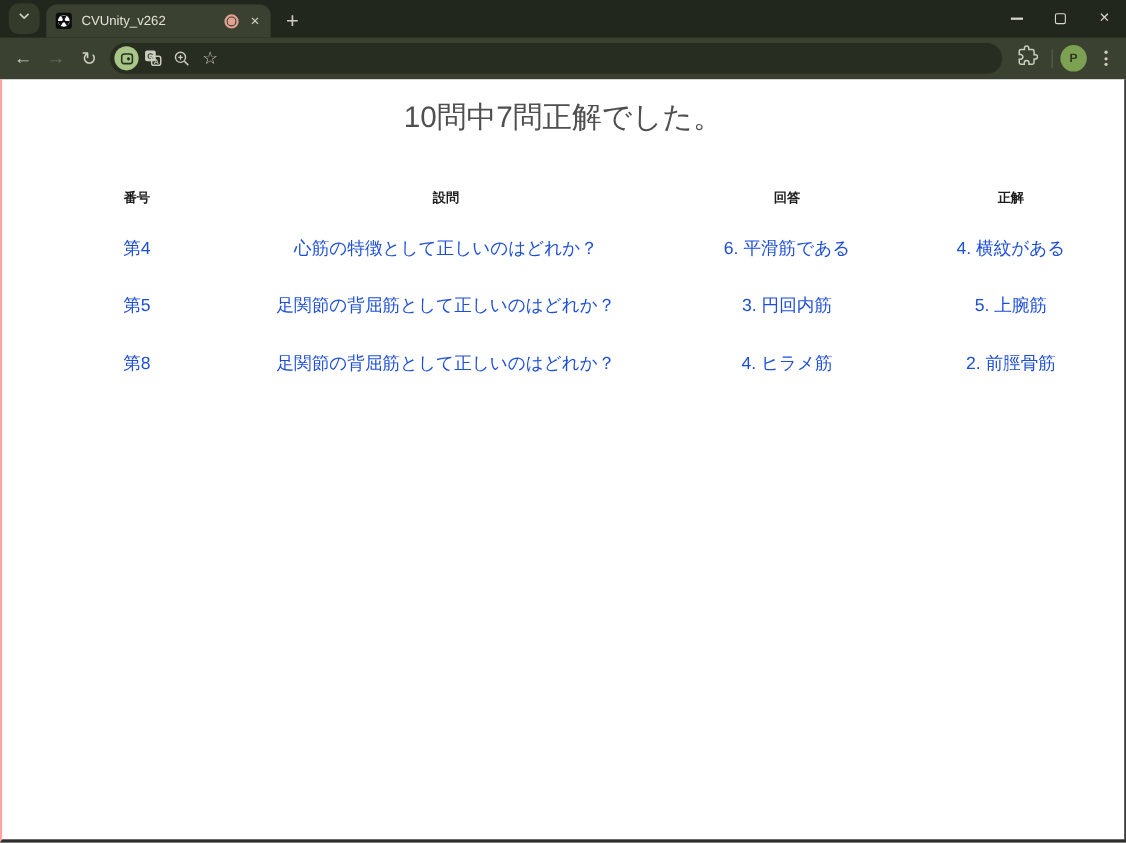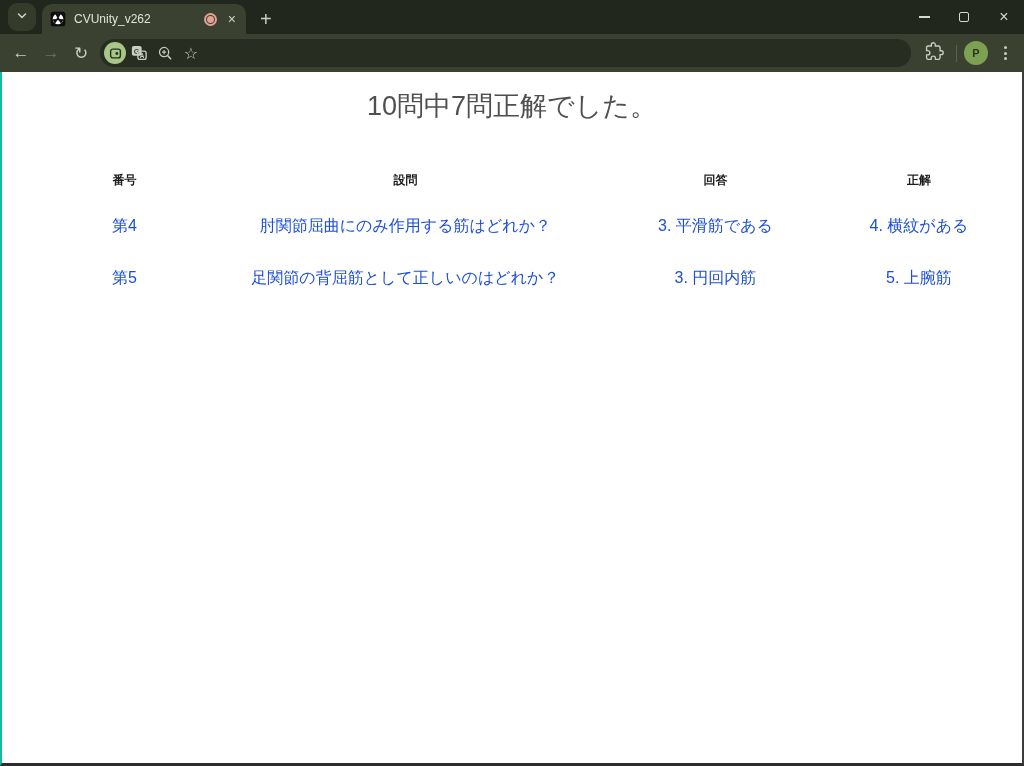--- a/index.html
+++ b/index.html
@@ -93,21 +93,21 @@
   }
   .menu-btn {
     width: 26px; height: 26px; display: flex; flex-direction: column;
     align-items: center; justify-content: center; gap: 2.5px; cursor: pointer; flex-shrink: 0; margin-left: 4px;
   }
   .menu-btn .d { width: 3px; height: 3px; border-radius: 50%; background: #c9cec0; }
 
   
   .content {
     flex: 1; background: #ffffff; overflow: hidden;
-    border-left: 2px solid #14b8a6; border-right: 2px solid #3c3c3c; border-bottom: 3px solid #2e2e2e;
+    border-left: 2px solid #fca5a5; border-right: 2px solid #3c3c3c; border-bottom: 3px solid #2e2e2e;
   }
   .page-title {
     text-align: center; font-size: 27px; color: #4f4f4f;
     margin: 16px 0 0 0; font-weight: normal;
   }
   table.results {
     width: 95%; margin: 36px auto 0; border-collapse: collapse; table-layout: fixed;
   }
   table.results th {
     font-size: 12px; color: #1d1d1d; font-weight: bold; text-align: center; padding: 12px 0 12px;
@@ -228,27 +228,33 @@
         <tr>
           <th>番号</th>
           <th>設問</th>
           <th>回答</th>
           <th>正解</th>
         </tr>
       </thead>
       <tbody>
         <tr>
           <td>第4</td>
-          <td>肘関節屈曲にのみ作用する筋はどれか？</td>
-          <td>3. 平滑筋である</td>
+          <td>心筋の特徴として正しいのはどれか？</td>
+          <td>6. 平滑筋である</td>
           <td>4. 横紋がある</td>
         </tr>
         <tr>
           <td>第5</td>
           <td>足関節の背屈筋として正しいのはどれか？</td>
           <td>3. 円回内筋</td>
           <td>5. 上腕筋</td>
         </tr>
+        <tr>
+          <td>第8</td>
+          <td>足関節の背屈筋として正しいのはどれか？</td>
+          <td>4. ヒラメ筋</td>
+          <td>2. 前脛骨筋</td>
+        </tr>
       </tbody>
     </table>
   </div>
 
 </div>
 
 </body></html>

